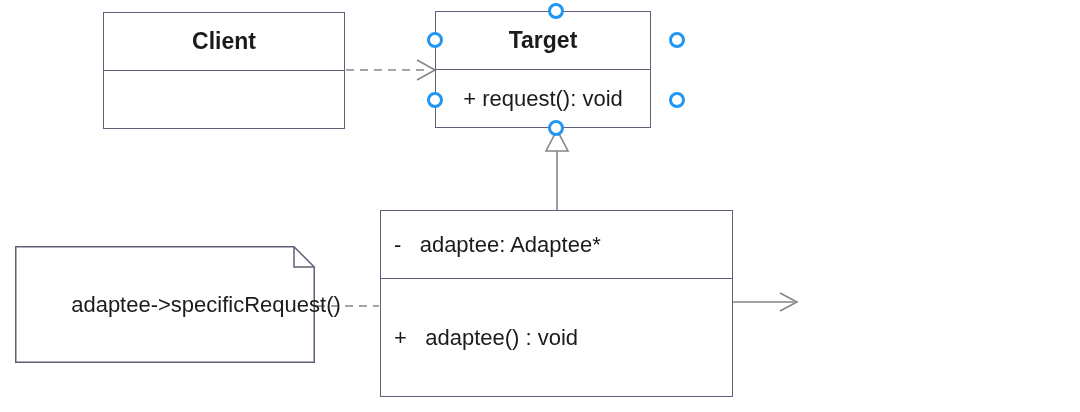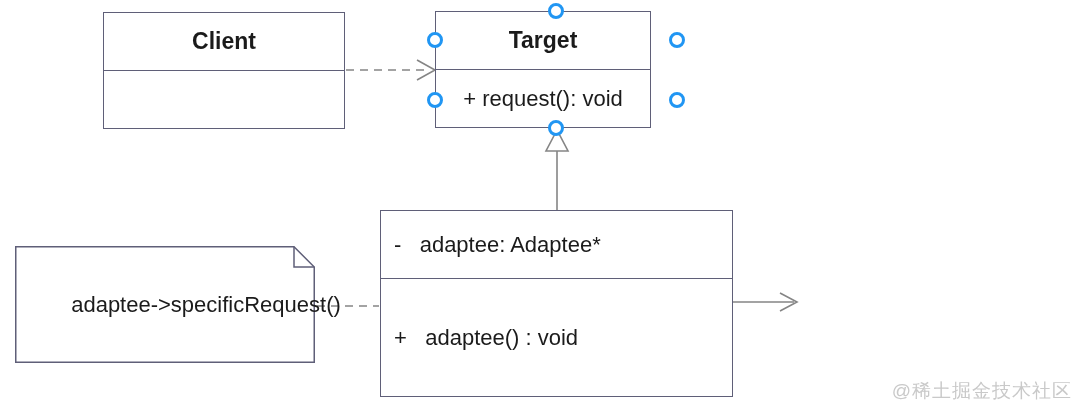--- a/index.html
+++ b/index.html
@@ -162,15 +162,14 @@
   <div class="handle" id="handle-bottom"></div>
 
   <div class="uml-class" id="box-adapter">
     <div class="uml-row left-pad divider attr-row">-   adaptee: Adaptee*</div>
     <div class="uml-row left-pad flex-fill">+   adaptee() : void</div>
   </div>
 
 
   <div class="note-text">adaptee-&gt;specificRequest()</div>
 
-  <div class="watermark">@稀土掘金技术社区</div>
 
 </div>
 
 </body></html>

